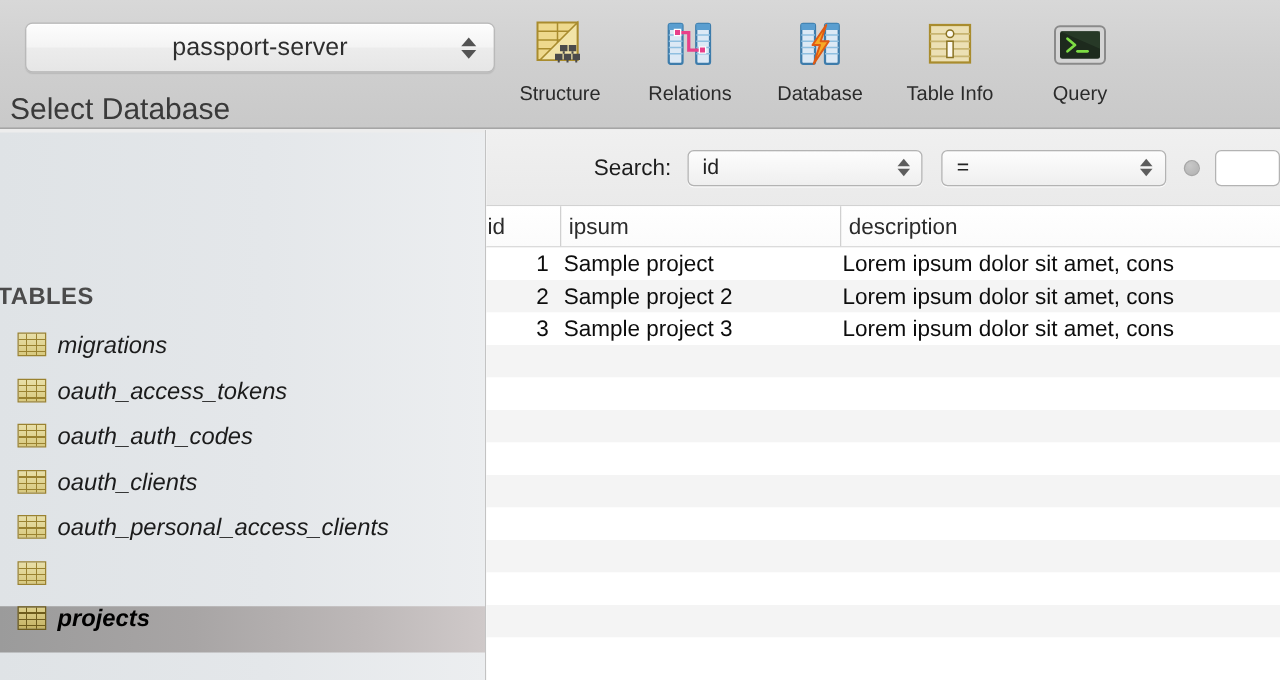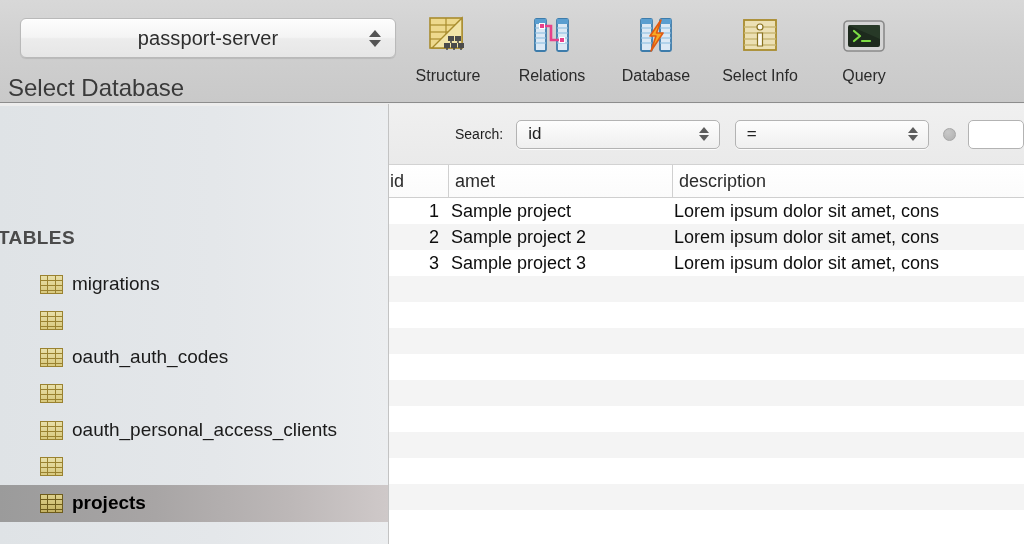--- a/index.html
+++ b/index.html
@@ -145,23 +145,23 @@
   }
   .tables-list {
     position: absolute;
     left: 0; top: 160px;
     width: 388px;
   }
   .tbl-item {
     position: relative;
     height: 36.5px;
     display: flex;
-    align-items: center;
-    padding-left: 40px;
-    box-sizing: border-box;
+    padding-left: 14px;
+    box-sizing: border-box;
+    font-style: italic;
   }
   .tbl-item.selected {
     background: linear-gradient(to right, #9b9b9b 0%, #a8a5a5 40%, #bdb8b8 75%, #cfc9c9 100%);
   }
   .tbl-item .name {
     font-size: 19px;
     color: #1b1b1b;
     margin-left: 9px;
     white-space: nowrap;
   }
@@ -205,22 +205,22 @@
     position: absolute;
     left: 0; top: 0;
     width: 635px; height: 61px;
     background: linear-gradient(to bottom, #f0f0f0 0%, #eaeaea 100%);
     border-bottom: 1px solid #d2d2d2;
     box-sizing: border-box;
     display: flex;
     align-items: center;
   }
   .search-label {
-    margin-left: 66px;
-    font-size: 14px;
+    margin-left: 86px;
+    font-size: 18px;
     color: #1d1d1d;
   }
   .combo {
     position: relative;
     height: 29px;
     border-radius: 5px;
     background: linear-gradient(to bottom, #fdfdfd 0%, #f6f6f6 50%, #efefef 100%);
     border: 1px solid #b3b3b3;
     box-shadow: 0 1px 0 rgba(255,255,255,0.8);
     box-sizing: border-box;
@@ -425,21 +425,21 @@
                 <line x1="6" y1="18" x2="38" y2="18"></line>
               <line x1="6" y1="24" x2="38" y2="24"></line>
                 <line x1="6" y1="30" x2="38" y2="30"></line>
             </g>
             <g fill="#fdfaf0" stroke="#8a7322" stroke-width="1.2">
               <circle cx="22" cy="12" r="3"></circle>
               <path d="M19.5 18 h5 v13 h-5 z"></path>
             </g>
           </svg>
         </span>
-        <span class="tb-label">Select Info</span>
+        <span class="tb-label">Table Info</span>
       </div>
 
       <div class="tb-item">
         <span class="tb-ico">
           <svg width="48" height="42" viewBox="0 0 48 42">
             <rect x="4" y="6" width="40" height="30" rx="4" fill="#d4d4d4" stroke="#8a8a8a" stroke-width="1.6"></rect>
             <rect x="8" y="10" width="32" height="22" rx="2" fill="#1d2a1d"></rect>
             <path d="M8 10 L40 24 L40 10 Z" fill="#2c402c" opacity="0.7"></path>
             <path d="M14 16 L20 21 L14 26" fill="none" stroke="#7ddd44" stroke-width="2.2" stroke-linecap="round" stroke-linejoin="round"></path>
             <line x1="22" y1="26" x2="30" y2="26" stroke="#7ddd44" stroke-width="2.2" stroke-linecap="round"></line>
@@ -454,27 +454,29 @@
   <div class="sidebar">
     <div class="tables-header">TABLES</div>
     <div class="tables-list">
 
       <div class="tbl-item">
         <span class="ico-table-gold"></span>
         <span class="name">migrations</span>
       </div>
       <div class="tbl-item">
         <span class="ico-table-gold"></span>
+        <span class="name">oauth_access_tokens</span>
       </div>
       <div class="tbl-item">
         <span class="ico-table-gold"></span>
         <span class="name">oauth_auth_codes</span>
       </div>
       <div class="tbl-item">
         <span class="ico-table-gold"></span>
+        <span class="name">oauth_clients</span>
       </div>
       <div class="tbl-item">
         <span class="ico-table-gold"></span>
         <span class="name">oauth_personal_access_clients</span>
       </div>
       <div class="tbl-item">
         <span class="ico-table-gold"></span>
       </div>
       <div class="tbl-item selected">
         <span class="ico-table-gold"></span>
@@ -509,21 +511,21 @@
       <span class="status-dot"></span>
 
       <div class="search-input"></div>
     </div>
 
     <div class="tbl-head">
       <div class="th" style="left:-5px; width:64px;">
         <span class="thlabel">id</span>
       </div>
       <div class="th sep" style="left:59px; width:224px;">
-        <span class="thlabel">amet</span>
+        <span class="thlabel">ipsum</span>
       </div>
       <div class="th sep" style="left:283px; width:376px;">
         <span class="thlabel">description</span>
       </div>
     </div>
 
     <div class="rows">
 
       <div class="row odd">
         <span class="cell c-id">1</span>

